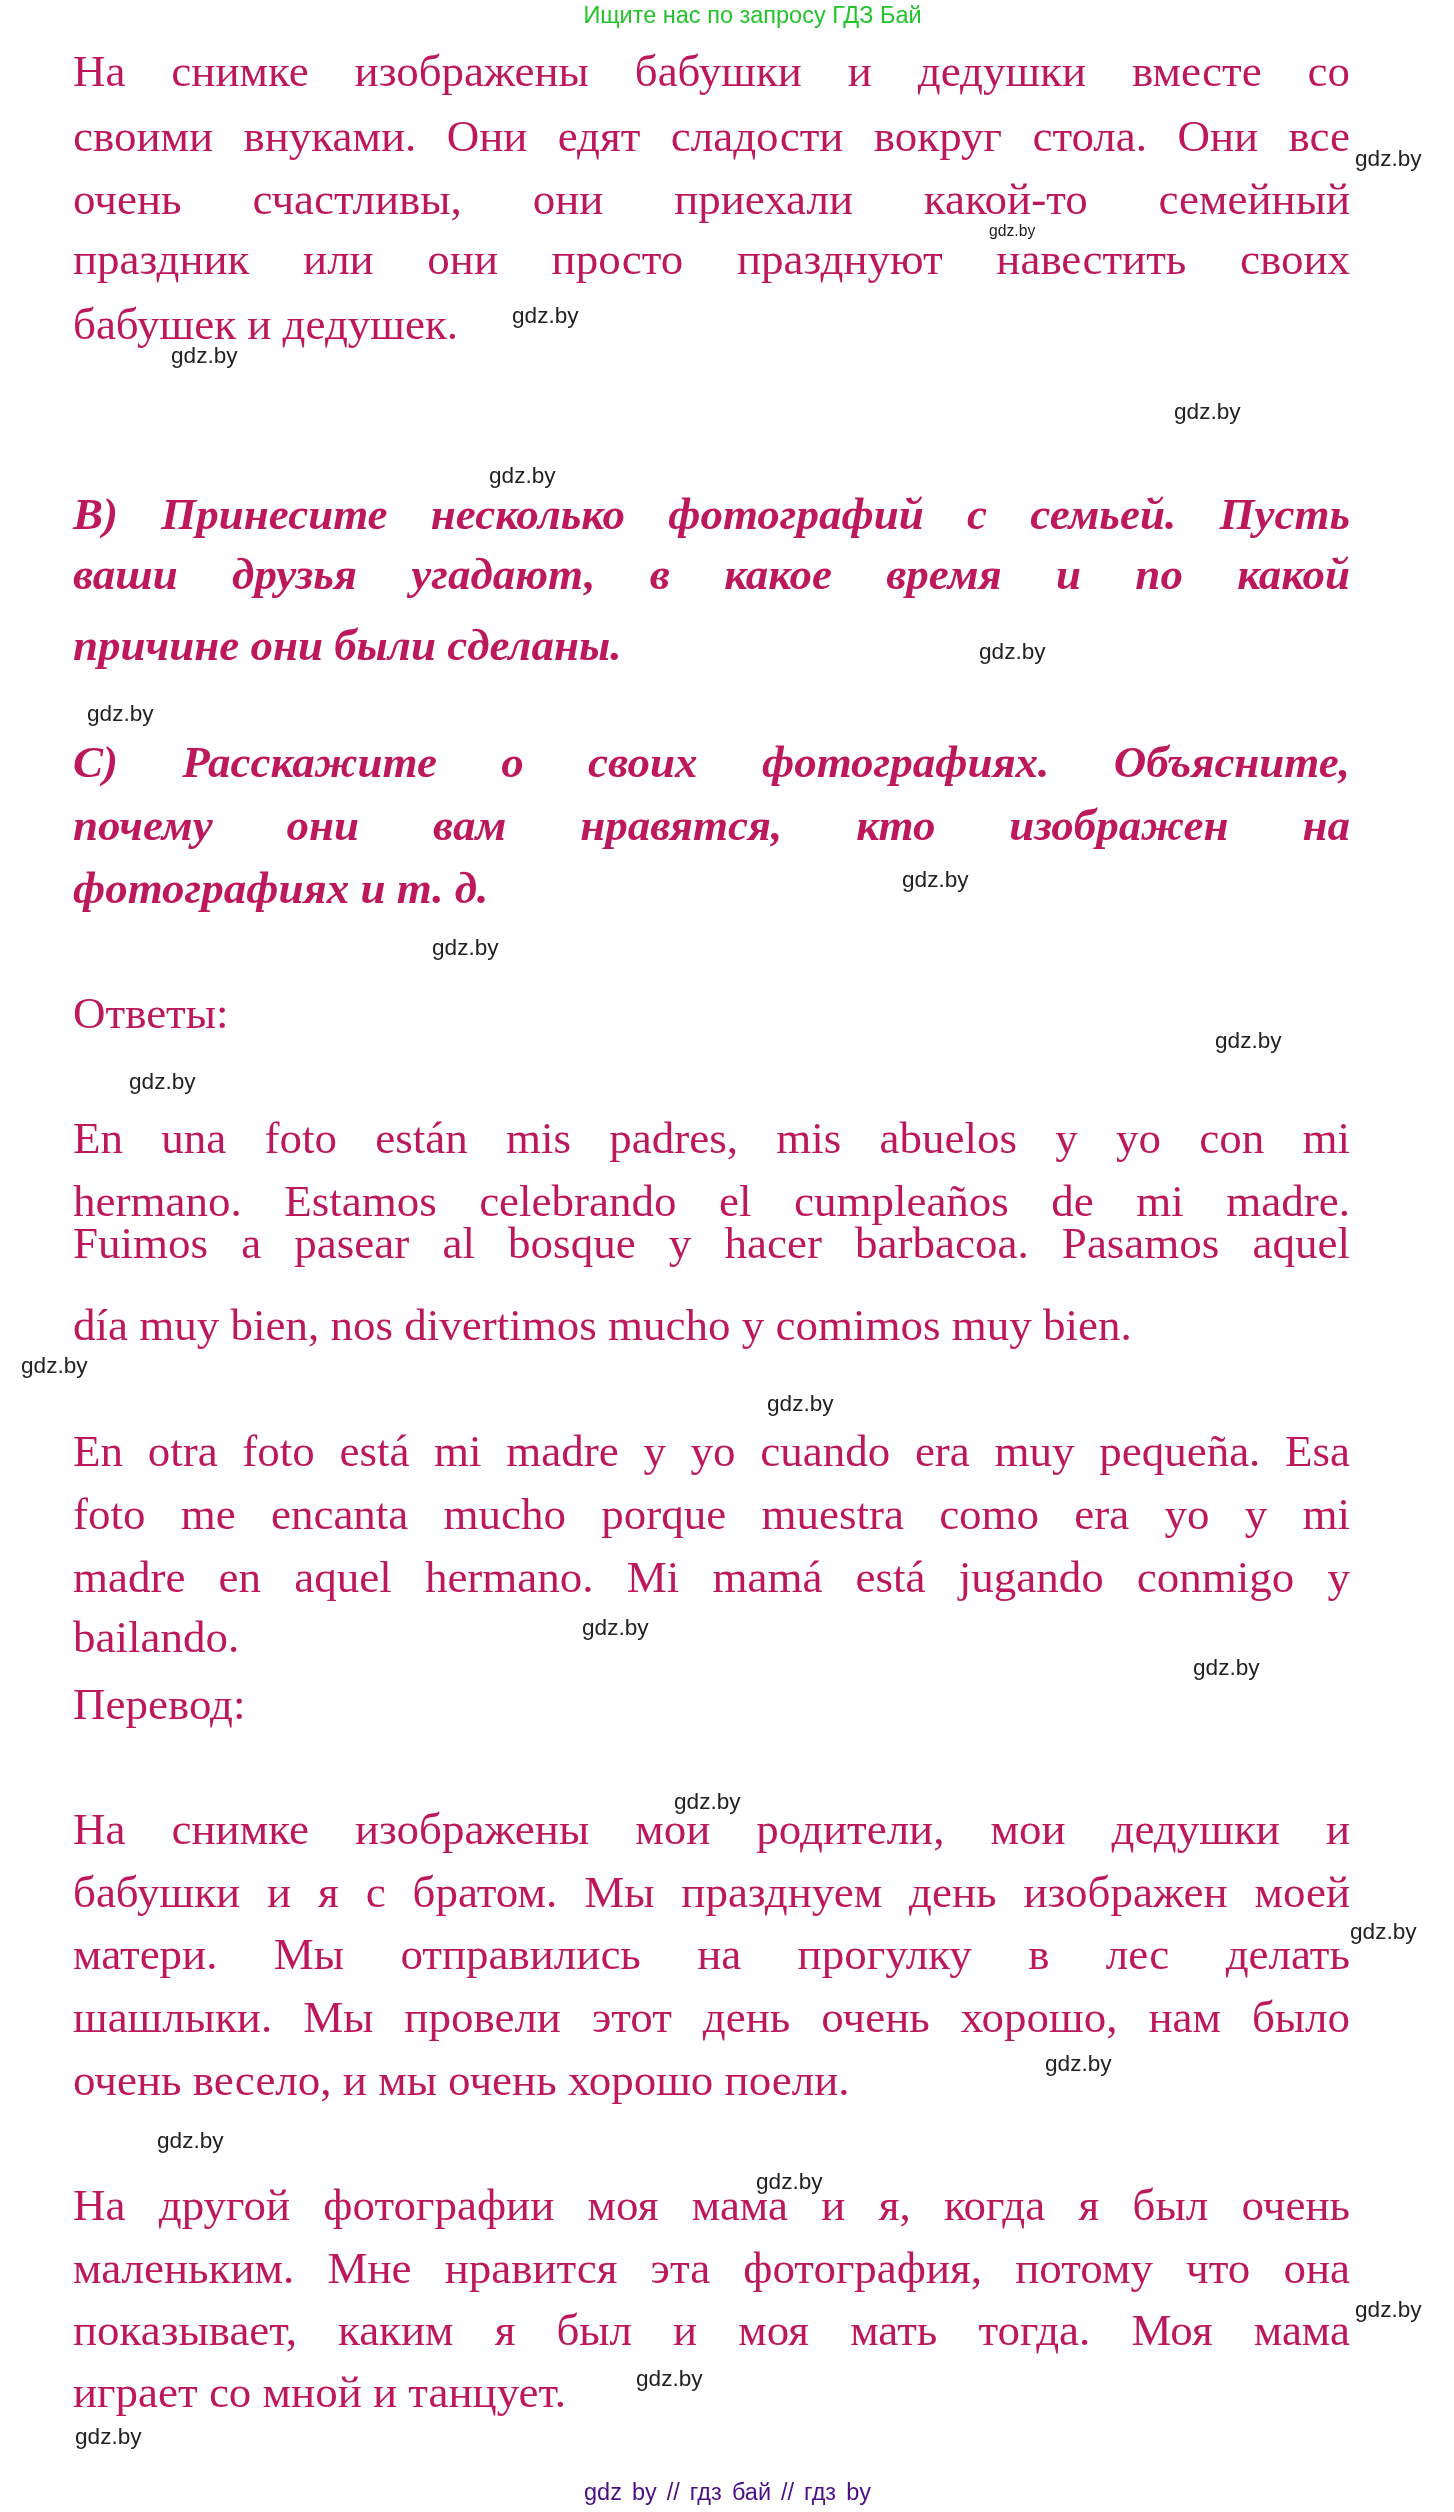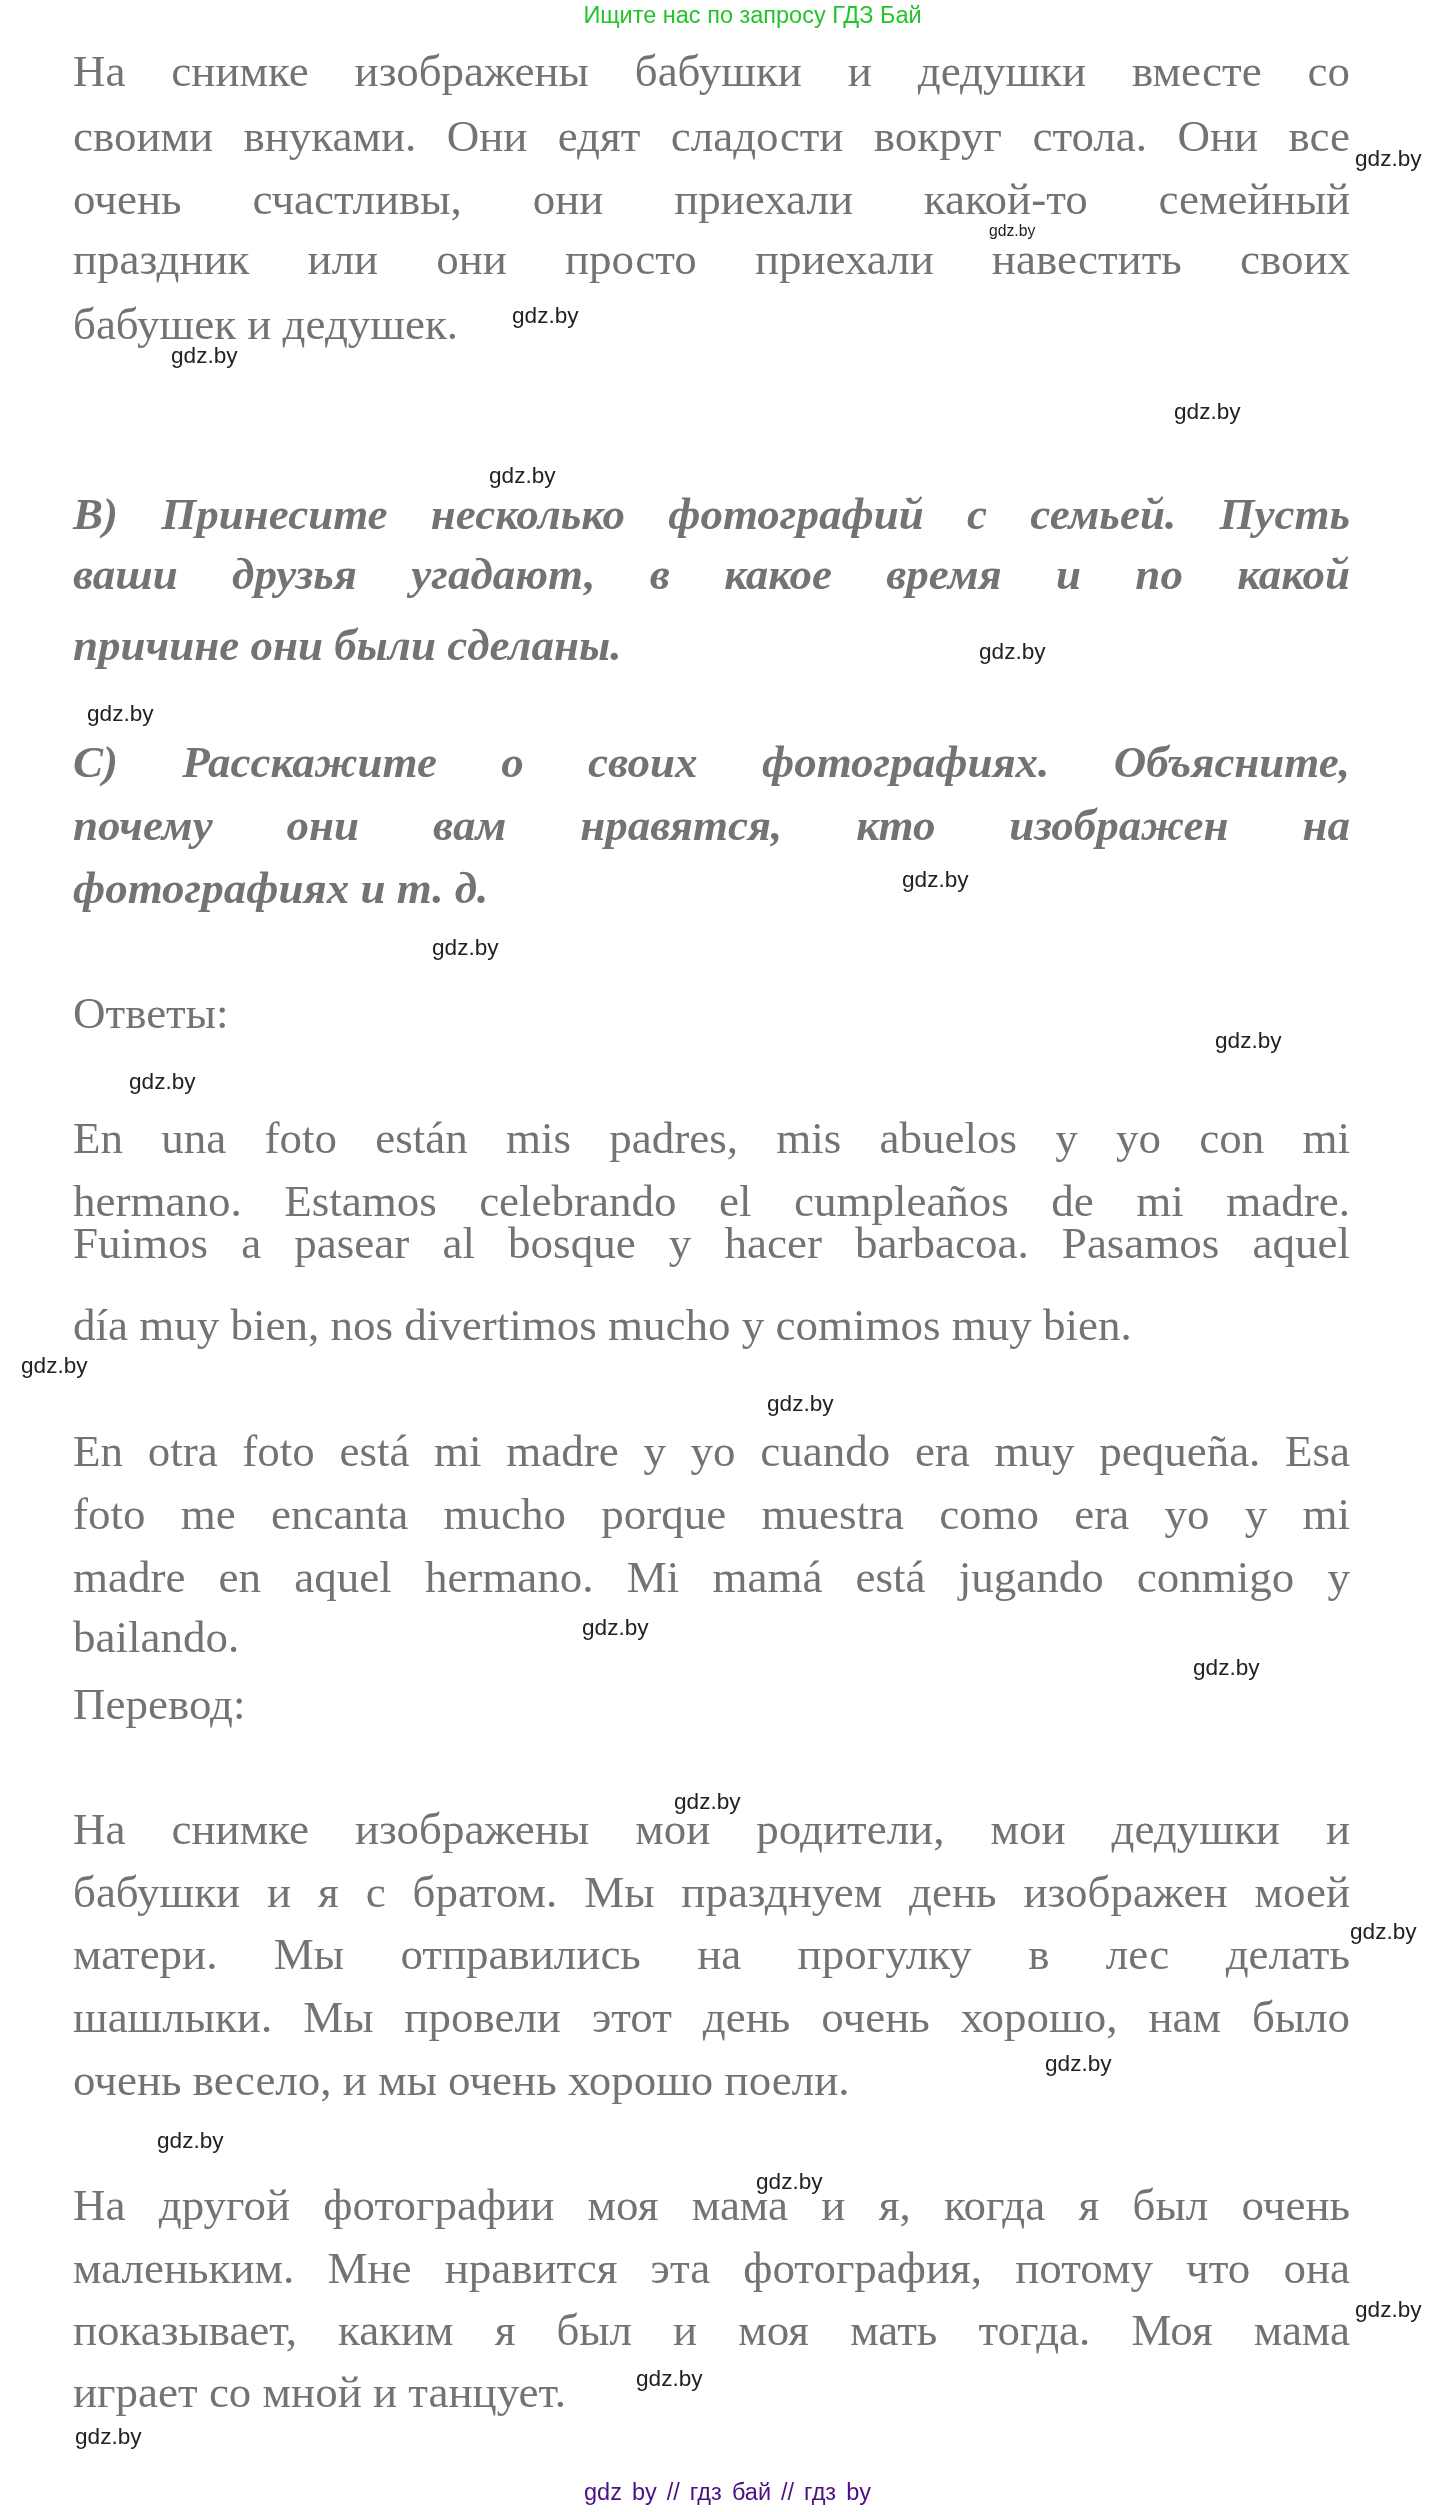--- a/index.html
+++ b/index.html
@@ -5,36 +5,36 @@
   html, body { margin: 0; padding: 0; background: #ffffff; }
   body { width: 1455px; height: 2512px; position: relative; overflow: hidden; }
   .hdr { position: absolute; top: 0; left: 0; width: 1455px; text-align: center;
          font-family: "Liberation Sans", sans-serif; font-size: 23.5px; line-height: 30px;
          color: #22c42a; padding-left: 25px; }
   .ftr { position: absolute; top: 2467px; left: 0; width: 1455px; text-align: center;
          font-family: "Liberation Sans", sans-serif; font-size: 23.5px; line-height: 35px;
          color: #4b0f86; word-spacing: 3.5px; margin-top: 8px; }
   .ln { position: absolute; left: 73px; width: 1277px; height: 63px;
         font-family: "Liberation Serif", serif; font-size: 45px; line-height: 63px;
-        color: #737373; white-space: nowrap; text-align: justify; text-align-last: justify; }
+        color: #be185d; white-space: nowrap; text-align: justify; text-align-last: justify; }
   .ln.last { text-align-last: left; }
   .ln.b { font-weight: bold; font-style: italic; }
   .wm { position: absolute; font-family: "Liberation Sans", sans-serif; font-size: 22.6px;
         line-height: 26px; color: #222; white-space: nowrap; }
 </style>
 </head>
 <body>
 
 <div class="hdr">Ищите нас по запросу ГДЗ Бай</div>
 
 <div>
   <div class="ln" style="top:40px">На снимке изображены бабушки и дедушки вместе со</div>
   <div class="ln" style="top:105px">своими внуками. Они едят сладости вокруг стола. Они все</div>
   <div class="ln" style="top:168px">очень счастливы, они приехали какой-то семейный</div>
-  <div class="ln" style="top:228px">праздник или они просто приехали навестить своих</div>
+  <div class="ln" style="top:228px">праздник или они просто празднуют навестить своих</div>
   <div class="ln last" style="top:293px">бабушек и дедушек.</div>
 </div>
 
 <div>
   <div class="ln b" style="top:483px">B) Принесите несколько фотографий с семьей. Пусть</div>
   <div class="ln b" style="top:543px">ваши друзья угадают, в какое время и по какой</div>
   <div class="ln b last" style="top:614px">причине они были сделаны.</div>
 </div>
 
 <div>

